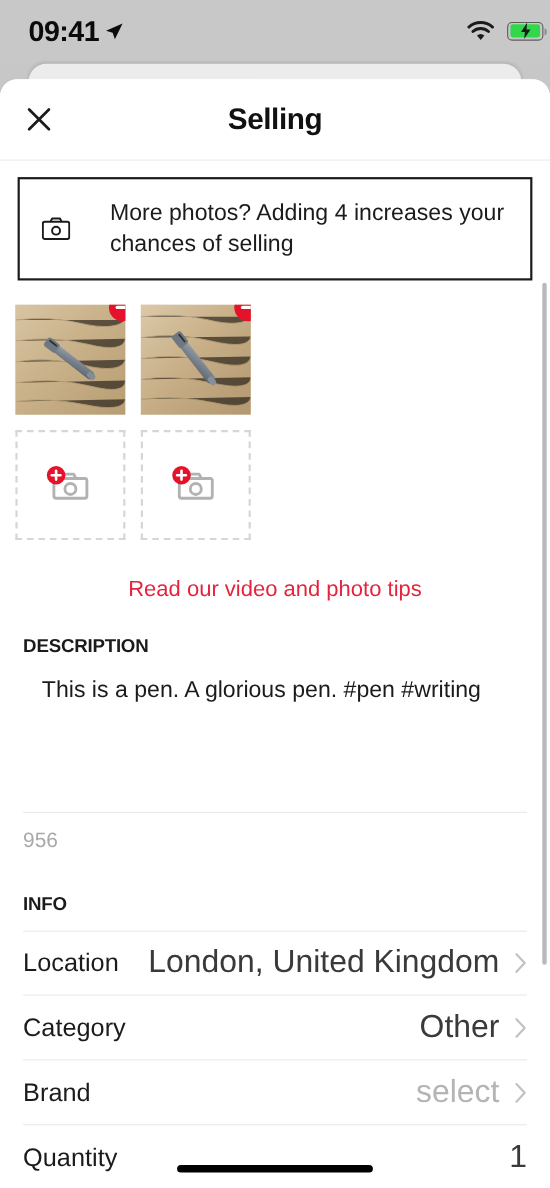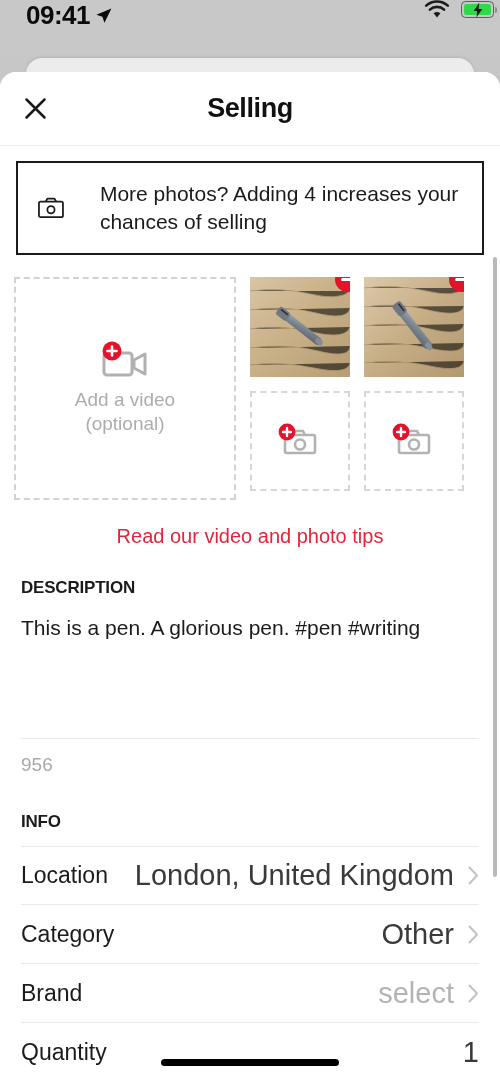--- a/index.html
+++ b/index.html
@@ -9,21 +9,21 @@
     background:#c7c7c7;
     overflow:hidden;
     position:relative;
     -webkit-font-smoothing:antialiased;
   }
 
   
   .statusbar{
     position:absolute; top:0; left:0; width:500px; height:56px;
     background:#c8c8c8;
-    display:flex; align-items:flex-start; justify-content:space-between;
+    display:flex; align-items:center; justify-content:space-between;
     padding:0 6px 0 26px;
   }
   .sb-time{
     font-size:26px; font-weight:bold; color:#0b0b0b;
     letter-spacing:-0.5px; display:flex; align-items:center; gap:4px;
   }
   .sb-right{ display:flex; align-items:center; gap:11px; }
   .wifi{ width:26px; height:19px; display:block; }
   .batt{
     width:33px; height:17px; border:1.6px solid #5c5c5c; border-radius:4.5px;
@@ -110,21 +110,21 @@
   }
 
   
   .section-h{
     font-size:17px; font-weight:bold; color:#1b1b1b; letter-spacing:-0.2px;
     margin:30px 0 0 21px;
   }
   .desc-text{
     font-size:21px; color:#1b1b1b; margin:16px 21px 0 21px; line-height:1.3;
   }
-  .desc-area{ height:124px; }
+  .desc-area{ height:124px;padding-left:17px; }
   .meta-row{
     margin:0 21px; border-top:1px solid #e9e9e9; height:52px;
     display:flex; align-items:center; justify-content:space-between;
     font-size:19px; color:#a9a9a9;
   }
 
   
   .info-h{ margin:22px 0 0 21px; }
   .list{ margin:14px 0 0 0; }
   .row{
@@ -197,32 +197,20 @@
       <svg width="38" height="32" viewBox="0 0 38 32">
         <rect x="1.4" y="6.5" width="35.2" height="23" rx="2.5" stroke="#1b1b1b" stroke-width="2.6" fill="none"></rect>
         <path d="M11.5 6.5 L13.8 2.2 H24.2 L26.5 6.5" stroke="#1b1b1b" stroke-width="2.6" fill="none" stroke-linejoin="round"></path>
         <circle cx="19" cy="18.5" r="5.3" stroke="#1b1b1b" stroke-width="2.6" fill="none"></circle>
       </svg>
       <div class="promo-text">More photos? Adding 4 increases your chances of selling</div>
     </div>
 
     <div class="media">
 
-      <div class="video-box">
-        <svg width="52" height="42" viewBox="0 0 52 42">
-          <rect x="5" y="12" width="28" height="22" rx="3" stroke="#b0b0b0" stroke-width="3" fill="none"></rect>
-          <path d="M35 19 L46 13 V33 L35 27 Z" stroke="#b0b0b0" stroke-width="3" fill="none" stroke-linejoin="round"></path>
-          <circle cx="13" cy="10" r="9.5" fill="#e4122b"></circle>
-          <path d="M13 5.5 V14.5 M8.5 10 H17.5" stroke="#fff" stroke-width="2.6" stroke-linecap="round"></path>
-        </svg>
-        <div class="video-cap">
-          <div>Add a video</div>
-          <div>(optional)</div>
-        </div>
-      </div>
 
       <div class="photo-col">
         <div class="pairs">
 
           <div class="thumb">
             <svg class="thumb-img" viewBox="0 0 100 100" preserveAspectRatio="none">
               <defs>
                 <linearGradient id="wood1" x1="0" y1="0" x2="1" y2="1">
                   <stop offset="0%" stop-color="#d9c5a4"></stop>
                     <stop offset="45%" stop-color="#c9b189"></stop>

